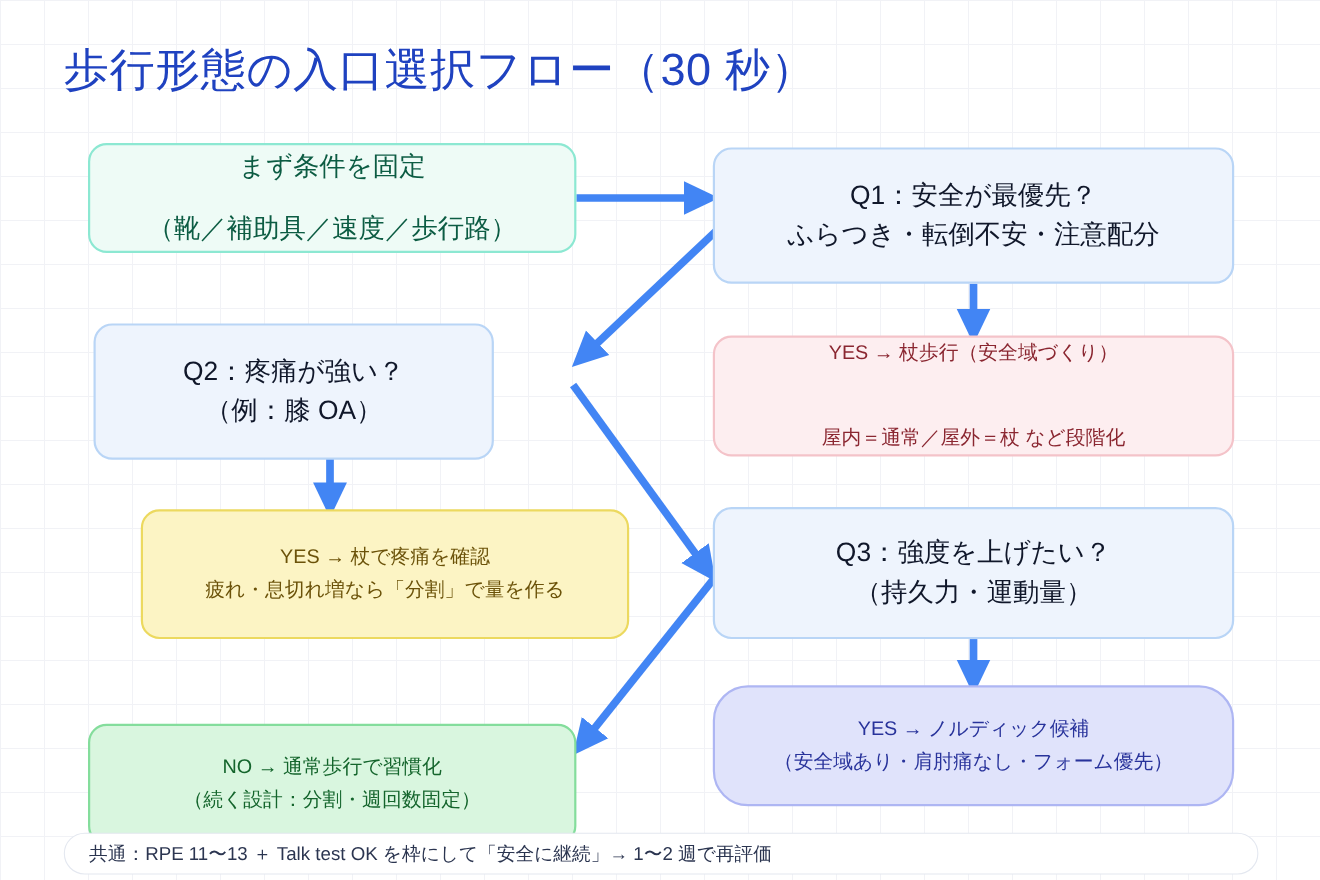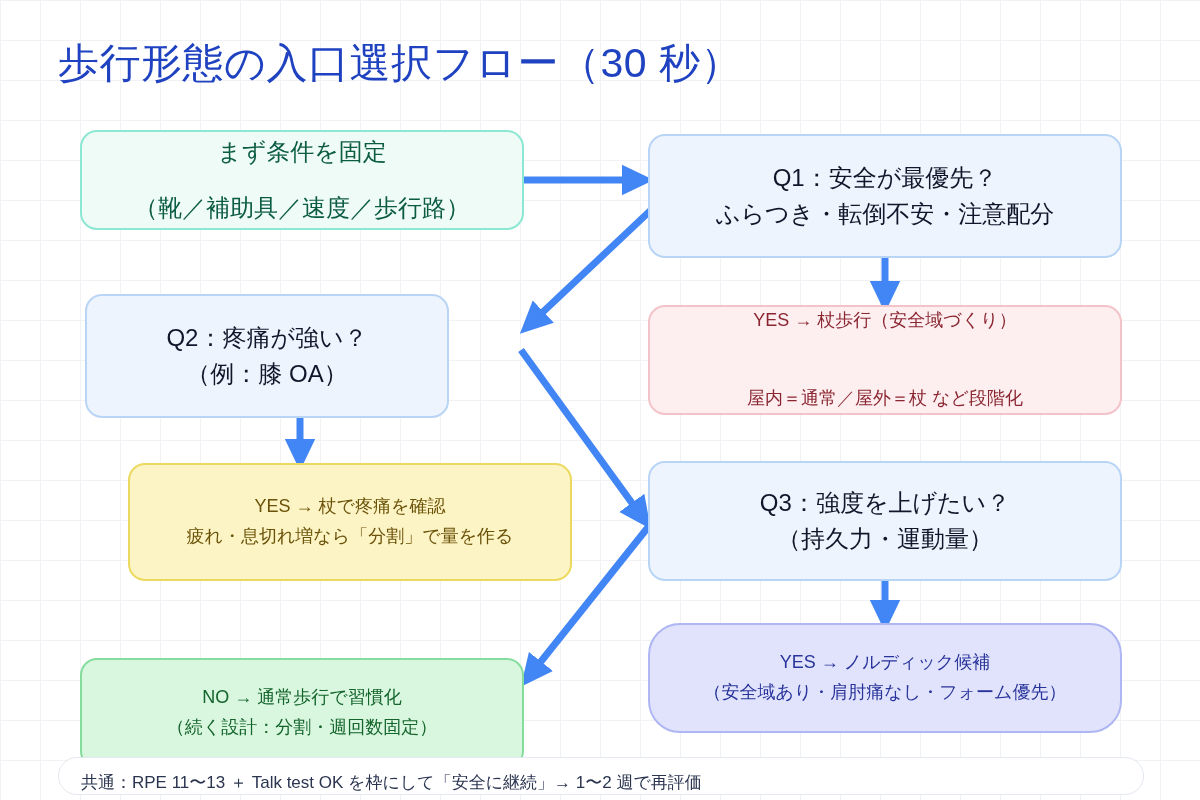--- a/index.html
+++ b/index.html
@@ -86,21 +86,21 @@
     position: absolute;
     left: 58px;
     top: 757px;
     width: 1086px;
     height: 38px;
     box-sizing: border-box;
     border: 1.5px solid #e4e8f0;
     border-radius: 19px;
     background-color: #ffffff;
     display: flex;
-    align-items: flex-end;
+    align-items: center;
     padding-left: 22px;
     font-size: 17px;
     color: #2b3550;
     white-space: nowrap;
   }
 </style>
 </head>
 <body>
 
 <div id="canvas">

